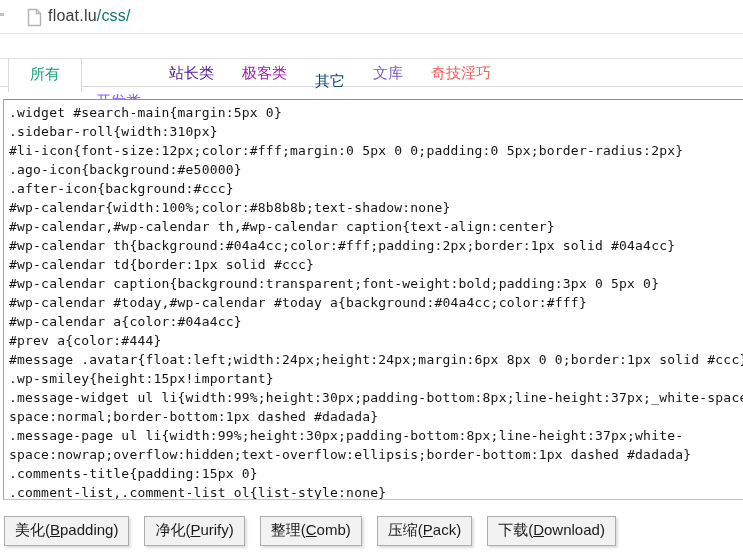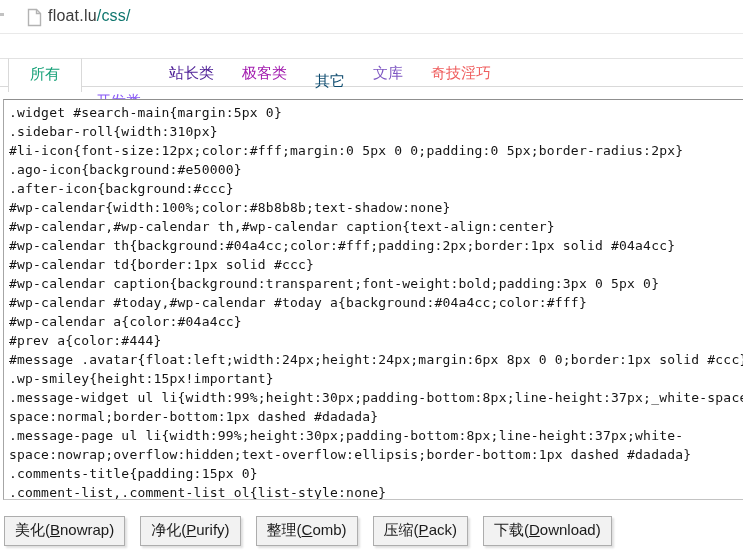--- a/index.html
+++ b/index.html
@@ -81,18 +81,18 @@
 #message .avatar{float:left;width:24px;height:24px;margin:6px 8px 0 0;border:1px solid #ccc}
 .wp-smiley{height:15px!important}
 .message-widget ul li{width:99%;height:30px;padding-bottom:8px;line-height:37px;_white-space
 space:normal;border-bottom:1px dashed #dadada}
 .message-page ul li{width:99%;height:30px;padding-bottom:8px;line-height:37px;white-
 space:nowrap;overflow:hidden;text-overflow:ellipsis;border-bottom:1px dashed #dadada}
 .comments-title{padding:15px 0}
 .comment-list,.comment-list ol{list-style:none}</textarea>
 
 <div class="btnrow">
-  <button><span>美化(</span><span class="key">B</span><span>nowrap)</span></button>
+  <button><span>美化(</span><span class="key">B</span><span>padding)</span></button>
   <button><span>净化(</span><span class="key">P</span><span>urify)</span></button>
   <button><span>整理(</span><span class="key">C</span><span>omb)</span></button>
   <button><span>压缩(</span><span class="key">P</span><span>ack)</span></button>
   <button><span>下载(</span><span class="key">D</span><span>ownload)</span></button>
 </div>
 
 </body></html>

